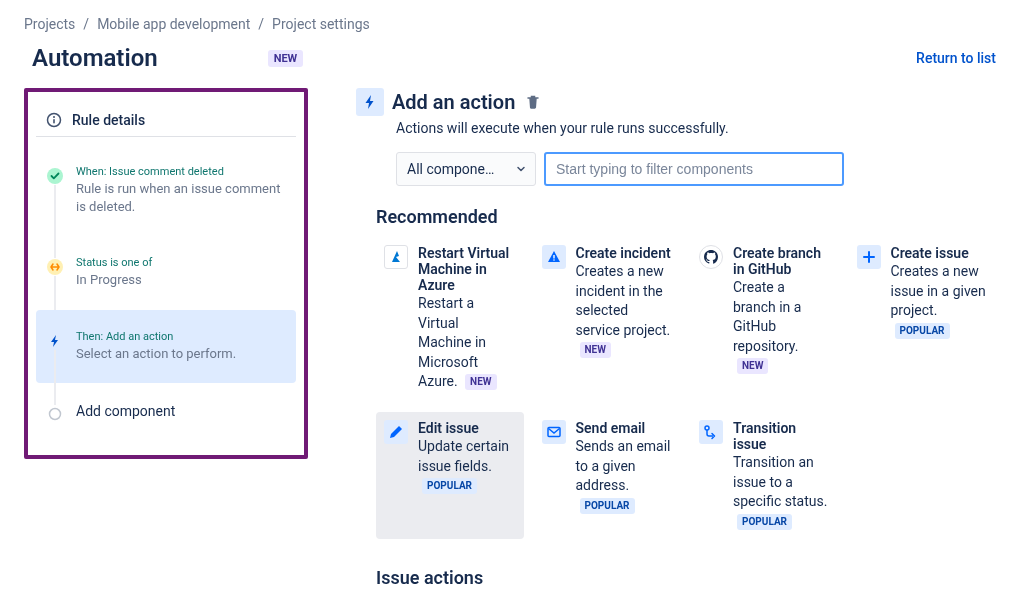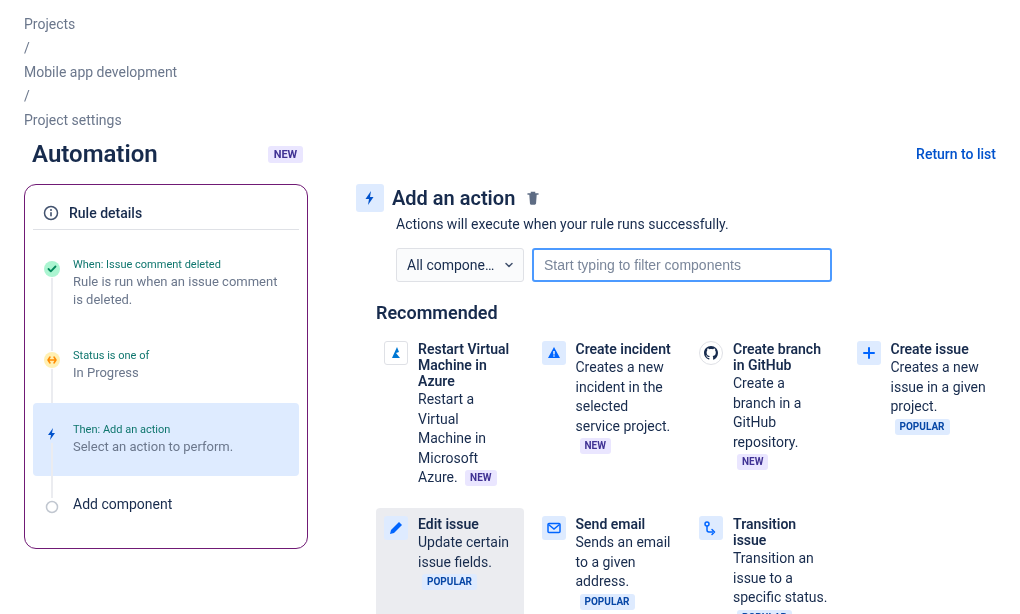--- a/index.html
+++ b/index.html
@@ -1,46 +1,46 @@
 <!DOCTYPE html>
 <html><head>
 <meta charset="utf-8">
 <style>
 * { box-sizing: border-box; margin: 0; padding: 0; }
 body { font-family: -apple-system, BlinkMacSystemFont, "Segoe UI", Roboto, sans-serif; color: #172B4D; background: #fff; font-size: 14px; }
 .page { padding: 16px 24px; width: 1020px; }
-.breadcrumb { display: flex; align-items: flex-start; gap: 8px; font-size: 14px; color: #6B778C; margin-bottom: 12px; flex-direction: column; }
+.breadcrumb { display: flex; align-items: flex-start; gap: 8px; font-size: 14px; color: #6B778C; margin-bottom: 12px; }
 .breadcrumb a { color: #6B778C; text-decoration: none; }
 .breadcrumb .sep { color: #6B778C; }
 .header-row { display: flex; align-items: center; justify-content: space-between; margin-bottom: 16px; padding-left: 8px;}
 .header-left { display: flex; align-items: center; gap: 12px; }
 .page-title { font-size: 24px; font-weight: 600; color: #172B4D; }
 .lozenge-new { display: inline-flex; align-items: center; padding: 2px 6px; font-size: 11px; font-weight: 700; color: #403294; background: #EAE6FF; border-radius: 3px; margin-left:98px;}
 .return-link { color: #0052CC; font-weight: 500; text-decoration: none; font-size: 14px; }
 .layout { display: flex; gap: 48px; align-items: flex-start; }
-.sidebar { width: 284px; border: 1px solid #701a75; border-radius: 12px; padding: 12px 8px; background: #fff; }
+.sidebar { width: 284px; border: 4px solid #701a75; border-radius: 2px; padding: 12px 8px; background: #fff; }
 .rule-details { display: flex; align-items: center; gap: 10px; padding: 8px 10px; font-weight: 500; color: #172B4D; border-bottom: 1px solid #DFE1E6; margin-bottom: 8px;}
 .timeline { display: flex; flex-direction: column; position: relative; padding-left: 0; }
 .step { display: flex; align-items: flex-start; gap: 12px; padding: 10px 10px; border-radius: 4px; position: relative; }
 .step.active { background: #DEEBFF; }
 .step-icon { width: 18px; height: 18px; display: flex; align-items: center; justify-content: center; flex-shrink: 0; margin-top: 2px; z-index: 1; background:#fff; border-radius:50%;}
 .step-content { flex: 1; }
 .step-title { font-size: 11px; font-weight: 400; color: #0f766e; margin-bottom: 2px; }
 .step-desc { font-size: 13px; color: #6B778C; line-height: 1.4; }
 .step-connector { position: absolute; left: 18px; top: 30px; bottom: -22px; width: 2px; background: #EBECF0; z-index: 0;}
 .step:last-child .step-connector { display: none; }
 .step.spacer { padding-top:20px; padding-bottom:20px;}
 .main { flex: 1; }
 .main-header { display: flex; align-items: center; gap: 8px; margin-bottom: 4px; }
 .action-icon-box { width: 28px; height: 28px; background: #DEEBFF; border-radius: 3px; display: flex; align-items: center; justify-content: center; }
 .main-title { font-size: 20px; font-weight: 600; color: #172B4D; }
 .trash { color: #5E6C84; cursor: pointer; margin-left: 2px; }
 .main-sub { font-size: 14px; color: #172B4D; margin-bottom: 16px; margin-left: 40px; }
 .filter-row { display: flex; gap: 8px; margin-bottom: 20px; margin-left: 40px;}
-.dropdown { position: relative; width: 128px; height: 34px; border: 1px solid #DFE1E6; border-radius: 3px; display: flex; align-items: center; padding: 0 28px 0 10px; font-size: 14px; color: #172B4D; background: #FAFBFC; overflow:hidden; white-space: nowrap;}
+.dropdown { position: relative; width: 140px; height: 34px; border: 1px solid #DFE1E6; border-radius: 3px; display: flex; align-items: center; padding: 0 28px 0 10px; font-size: 14px; color: #172B4D; background: #FAFBFC; overflow:hidden; white-space: nowrap;}
 .dropdown .chev { position: absolute; right: 8px; top: 50%; transform: translateY(-50%); }
 .search-input { flex: 1; max-width: 300px; height: 34px; border: 2px solid #4C9AFF; border-radius: 3px; padding: 0 10px; font-size: 14px; outline: none; }
 .search-input::placeholder { color: #7A869A; }
 .section-title { font-size: 18px; font-weight: 600; color: #172B4D; margin-bottom: 10px; margin-left: 20px;}
 .action-grid { display: grid; grid-template-columns: 1fr 1fr 1fr 1fr; gap: 12px 10px; margin-bottom: 28px; margin-left: 20px;}
 .action-card { display: flex; align-items: flex-start; gap: 10px; padding: 8px; border-radius: 4px; }
 .action-card.hover { background: #EBECF0; }
 .card-icon { width: 24px; height: 24px; display: flex; align-items: center; justify-content: center; flex-shrink: 0; border-radius: 3px; }
 .card-icon.azure { background: #fff; border: 1px solid #DFE1E6; }
 .card-icon.github { background: #fff; border: 1px solid #DFE1E6; border-radius:50%;}

